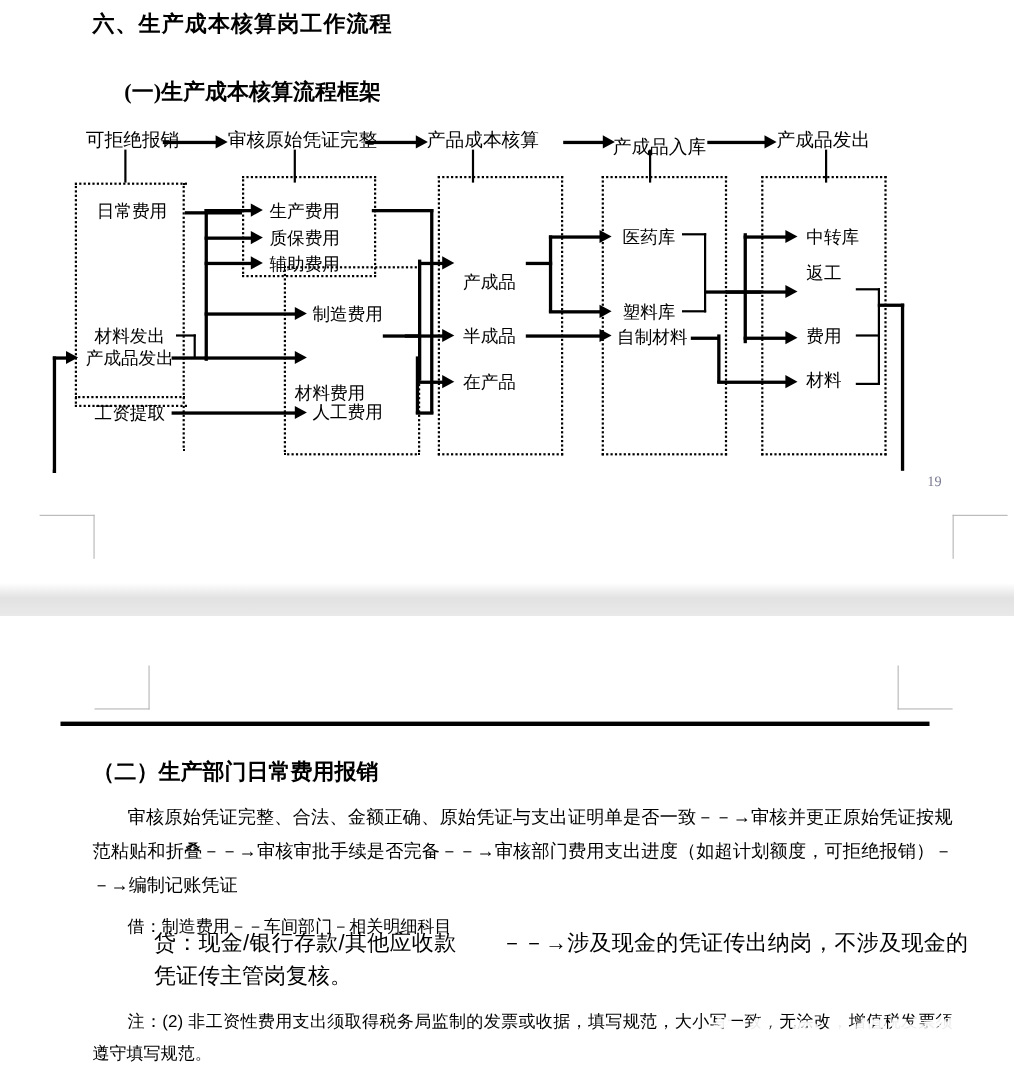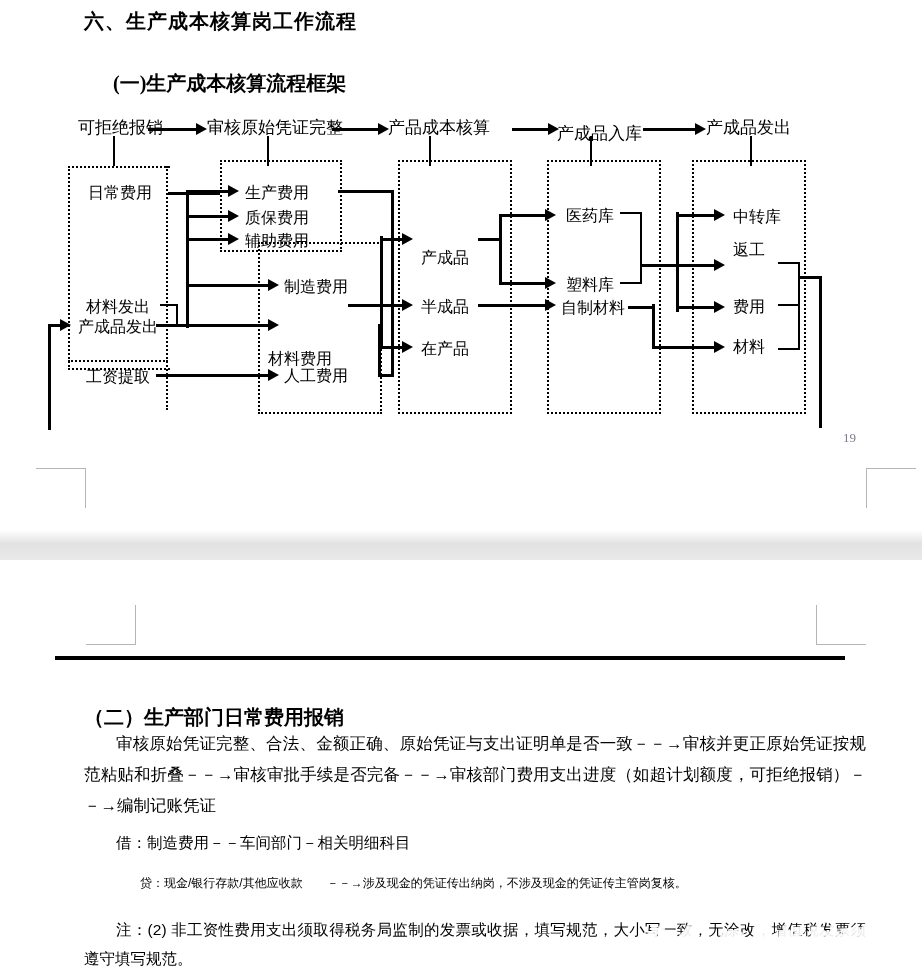--- a/index.html
+++ b/index.html
@@ -18,21 +18,21 @@
   .cmark.tl i.h{left:0;top:0;width:50px;height:1px;}
   .cmark.tl i.v{left:49px;top:0;width:1px;height:40px;}
   .cmark.tr i.h{right:0;top:0;width:50px;height:1px;}
   .cmark.tr i.v{left:0;top:0;width:1px;height:40px;}
 
   h1.doc-title{position:absolute;left:84px;top:8px;margin:0;font-size:20px;
       font-weight:bold;letter-spacing:1px;font-family:"Liberation Serif","DejaVu Serif",serif;}
   h2.sec-title{position:absolute;margin:0;font-size:20px;font-weight:bold;
       font-family:"Liberation Serif","DejaVu Serif",serif;}
   #sec-a{left:84px;top:70px;margin-left:29px;}
-  #sec-b{left:84px;top:688px;margin-top:16px;}
+  #sec-b{left:84px;top:688px;}
 
   
   #diagram{position:absolute;left:0;top:108px;width:922px;height:330px;}
   .dnode{position:absolute;font-family:"Liberation Sans","DejaVu Sans",sans-serif;
          font-size:16px;white-space:nowrap;line-height:18px;}
   .dhead{position:absolute;font-family:"Liberation Sans","DejaVu Sans",sans-serif;
          font-size:17px;white-space:nowrap;font-weight:500;}
   .ln{position:absolute;background:#000;}
   .lh{height:3px;}
   .lv{width:3px;}
@@ -47,21 +47,21 @@
   #pagenum{position:absolute;left:843px;top:430px;font-size:13px;color:#7a7a92;
            font-family:"Liberation Serif","DejaVu Serif",serif;}
 
   #hr-thick{position:absolute;left:55px;top:656px;width:790px;height:4px;background:#000;}
 
   .body-p{position:absolute;font-size:16.5px;line-height:31px;
           font-family:"Liberation Sans","DejaVu Sans",sans-serif;
           letter-spacing:0px;text-align:justify;}
   #para-flow{left:84px;top:728px;width:782px;text-indent:32px;}
   #entry-debit{left:116px;top:827px;width:760px;font-size:15.5px;}
-  #entry-credit{left:140px;top:868px;width:740px;font-size:12px;line-height:30px;}
+  #entry-credit{left:140px;top:843px;width:740px;font-size:20px;line-height:30px;}
   #note-1{left:84px;top:915px;width:782px;text-indent:32px;font-size:15.5px;line-height:29px;}
 
   #watermark{position:absolute;left:646px;top:921px;font-size:30px;color:#ffffff;
      font-weight:bold;white-space:nowrap;letter-spacing:1px;
      font-family:"Liberation Sans","DejaVu Sans",sans-serif;
      text-shadow:0 0 2px rgba(255,255,255,.95),1px 1px 0 rgba(255,255,255,.9),
                  -1px -1px 0 rgba(255,255,255,.9),1px -1px 0 rgba(255,255,255,.9),
                  -1px 1px 0 rgba(255,255,255,.9);
      mix-blend-mode:normal;opacity:.92;}
 </style>

